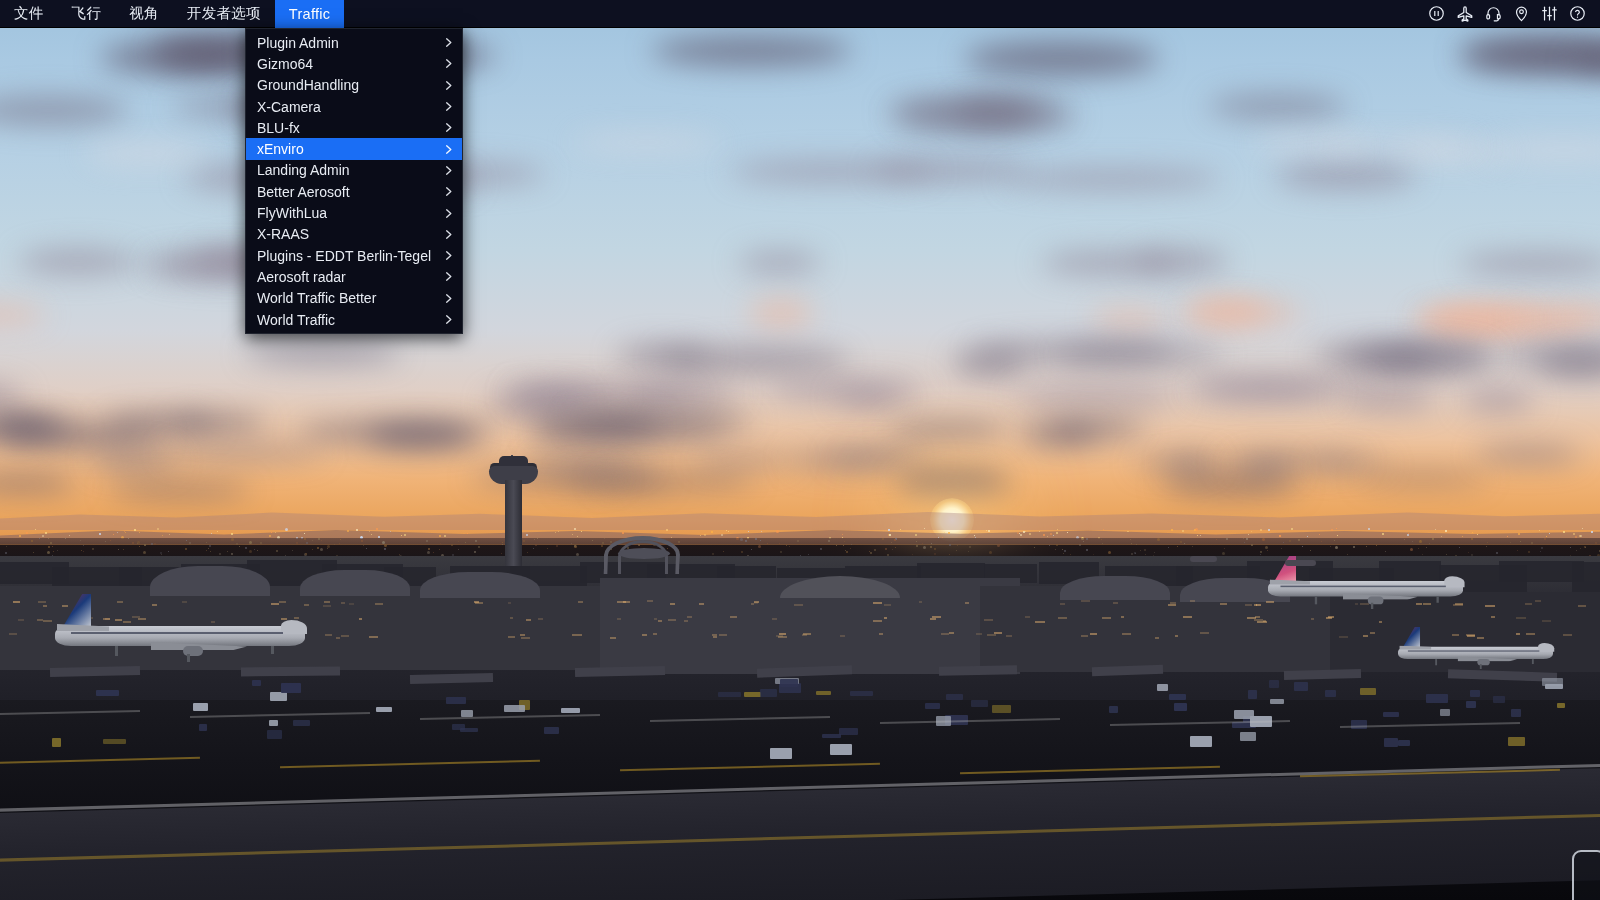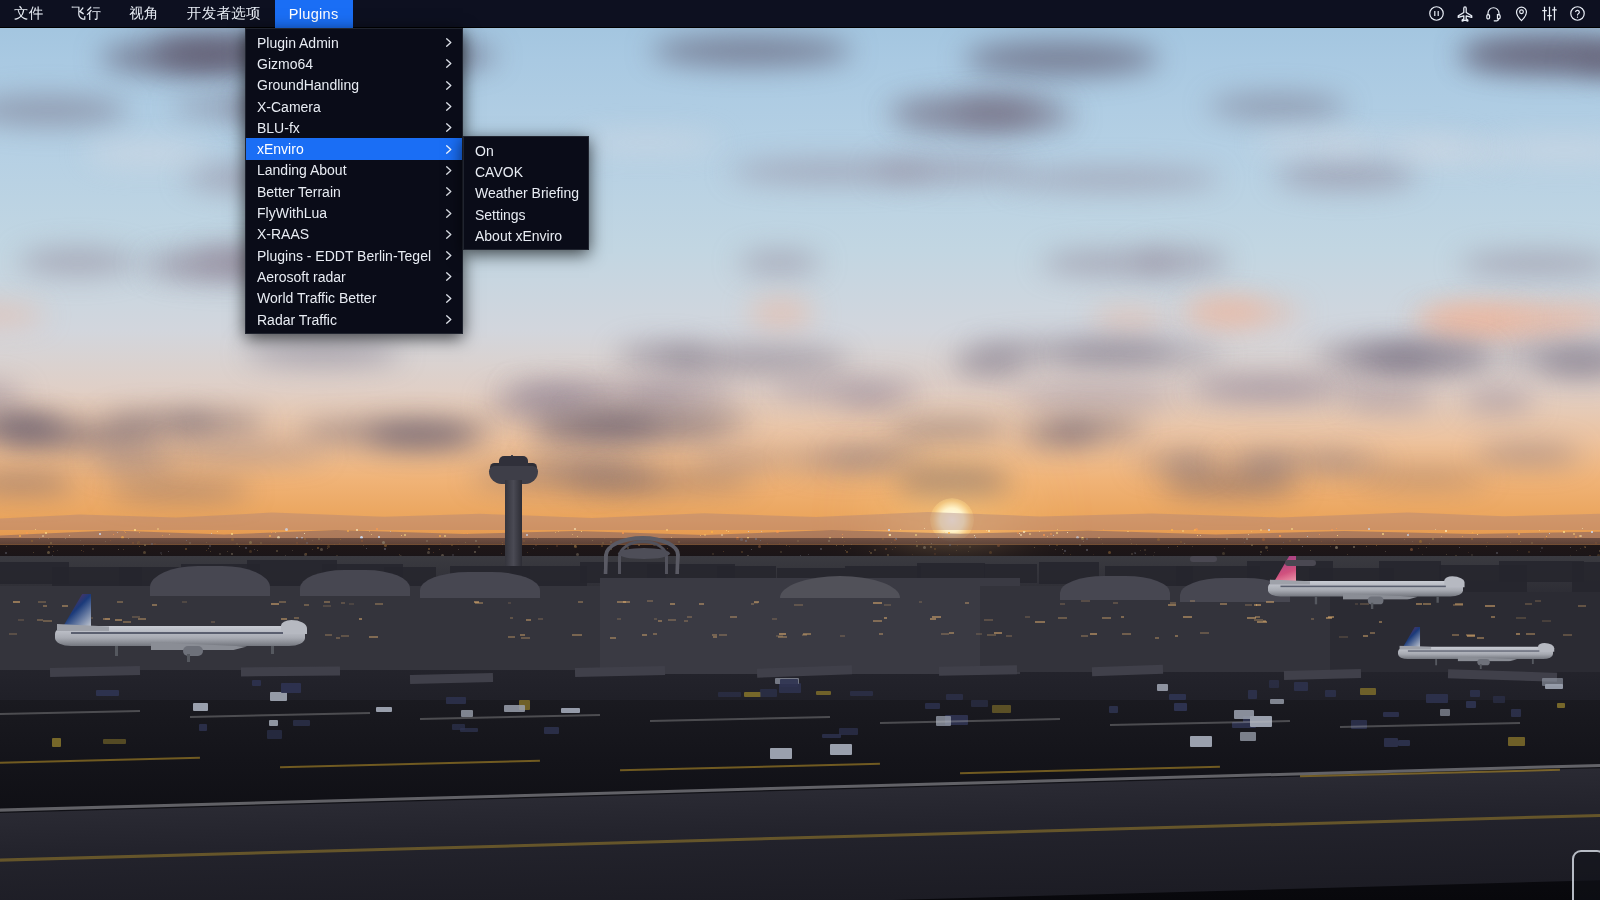--- a/index.html
+++ b/index.html
@@ -1125,21 +1125,21 @@
       </div>
   </div>
 
   <div class="corner-panel"></div>
 
   <div class="menubar">
     <div class="mb-item">文件</div>
     <div class="mb-item">飞行</div>
     <div class="mb-item">视角</div>
     <div class="mb-item">开发者选项</div>
-    <div class="mb-item active">Plugins</div>
+    <div class="mb-item active">Traffic</div>
 
     <div class="mb-spacer"></div>
 
     <div class="mb-icons">
       <span>
         <svg width="17" height="17" viewBox="0 0 24 24" fill="none" stroke="#e9eef6" stroke-width="1.7">
           <circle cx="12" cy="12" r="9.5"></circle>
             <line x1="9.6" y1="8.6" x2="9.6" y2="15.4"></line>
             <line x1="14.4" y1="8.6" x2="14.4" y2="15.4"></line>
         </svg>
@@ -1226,29 +1226,29 @@
       </div>
       <div class="mi sel">
         <span class="lbl">xEnviro</span>
         <span class="chev">
           <svg viewBox="0 0 24 24" fill="none" stroke="currentColor" stroke-width="3" stroke-linecap="round" stroke-linejoin="round">
             <polyline points="8,4 17,12 8,20"></polyline>
           </svg>
         </span>
       </div>
       <div class="mi">
-        <span class="lbl">Landing About</span>
+        <span class="lbl">Landing Admin</span>
         <span class="chev">
           <svg viewBox="0 0 24 24" fill="none" stroke="currentColor" stroke-width="3" stroke-linecap="round" stroke-linejoin="round">
             <polyline points="8,4 17,12 8,20"></polyline>
           </svg>
         </span>
       </div>
       <div class="mi">
-        <span class="lbl">Better Terrain</span>
+        <span class="lbl">Better Aerosoft</span>
         <span class="chev">
           <svg viewBox="0 0 24 24" fill="none" stroke="currentColor" stroke-width="3" stroke-linecap="round" stroke-linejoin="round">
             <polyline points="8,4 17,12 8,20"></polyline>
           </svg>
         </span>
       </div>
       <div class="mi">
         <span class="lbl">FlyWithLua</span>
         <span class="chev">
           <svg viewBox="0 0 24 24" fill="none" stroke="currentColor" stroke-width="3" stroke-linecap="round" stroke-linejoin="round">
@@ -1282,40 +1282,23 @@
       </div>
       <div class="mi">
         <span class="lbl">World Traffic Better</span>
         <span class="chev">
           <svg viewBox="0 0 24 24" fill="none" stroke="currentColor" stroke-width="3" stroke-linecap="round" stroke-linejoin="round">
             <polyline points="8,4 17,12 8,20"></polyline>
           </svg>
         </span>
       </div>
       <div class="mi">
-        <span class="lbl">Radar Traffic</span>
+        <span class="lbl">World Traffic</span>
         <span class="chev">
           <svg viewBox="0 0 24 24" fill="none" stroke="currentColor" stroke-width="3" stroke-linecap="round" stroke-linejoin="round">
             <polyline points="8,4 17,12 8,20"></polyline>
           </svg>
         </span>
       </div>
     </div>
 
-  <div class="menu" id="xenviro-menu">
-      <div class="mi">
-        <span class="lbl">On</span>
-      </div>
-      <div class="mi">
-        <span class="lbl">CAVOK</span>
-      </div>
-      <div class="mi">
-        <span class="lbl">Weather Briefing</span>
-      </div>
-      <div class="mi">
-        <span class="lbl">Settings</span>
-      </div>
-      <div class="mi">
-        <span class="lbl">About xEnviro</span>
-      </div>
-    </div>
 
 </div>
 
 </body></html>

